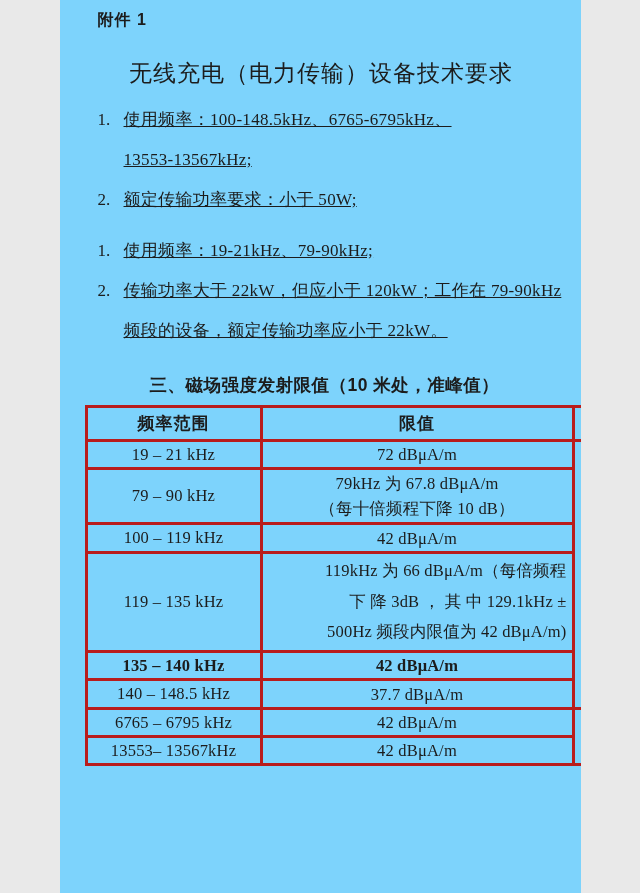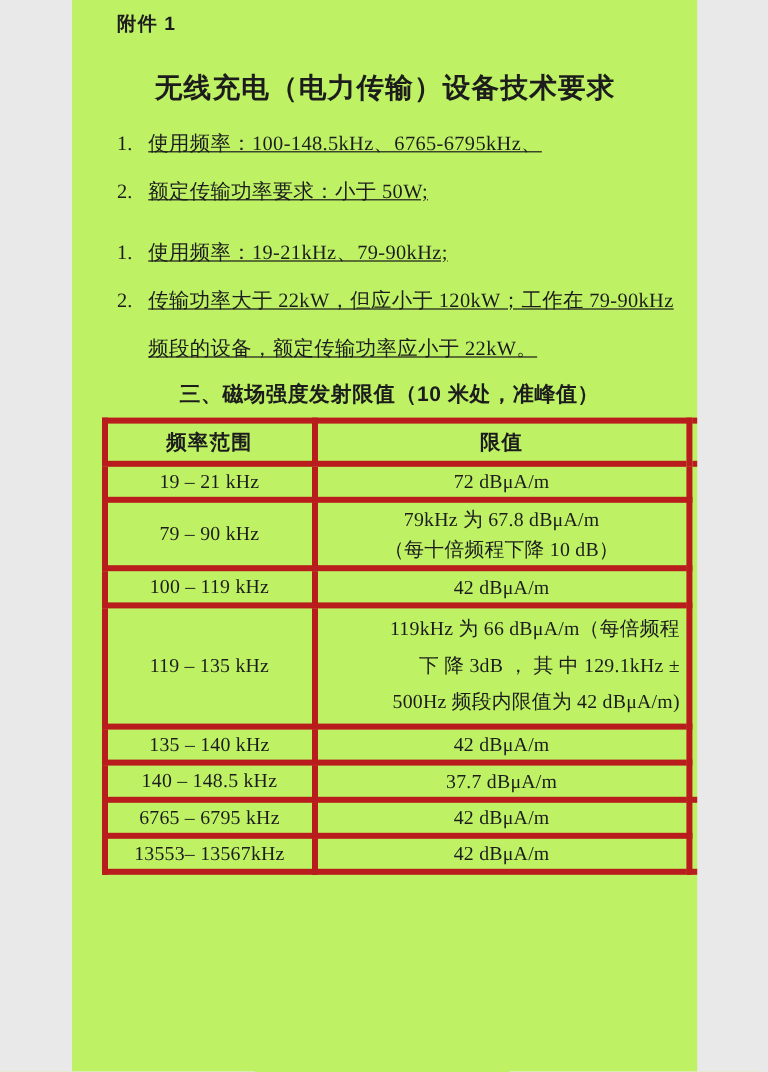--- a/index.html
+++ b/index.html
@@ -5,52 +5,52 @@
   html, body {
     margin: 0;
     padding: 0;
     background: #e9e9e9;
   }
   .page {
     position: relative;
     width: 521px;
     height: 893px;
     margin: 0 auto;
-    background: #bef264;
+    background: #7dd3fc;
     box-sizing: border-box;
     padding: 10px 23px 0 25px;
     color: #1c1c1c;
     overflow: hidden;
     font-family: "Liberation Serif", "DejaVu Serif", serif;
   }
   .attachment {
     margin-left: 13px;
     font-family: "Liberation Sans", "DejaVu Sans", sans-serif;
     font-size: 16px;
     font-weight: 600;
     letter-spacing: 1px;
   }
   .doc-title {
     margin: 27px 0 0 0;
     text-align: center;
     font-family: "Liberation Sans", "DejaVu Sans", sans-serif;
     font-size: 23px;
-    font-weight: bold;
+    font-weight: normal;
     letter-spacing: 1px;
   }
   .sec-heading {
     margin: 0 0 0 65px;
     font-family: "Liberation Sans", "DejaVu Sans", sans-serif;
     font-size: 17.5px;
     font-weight: bold;
     letter-spacing: 0.5px;
   }
   .sec-heading.h1 { margin-top: 40px; }
   .sec-heading.h2 { margin-top: 26px; }
-  .sec-heading.h3 { margin-top: 5px; }
+  .sec-heading.h3 { margin-top: 22px; }
   .list {
     margin: 11px 0 0 13px;
   }
   .item {
     display: flex;
     align-items: flex-start;
   }
   .item .num {
     flex: 0 0 26px;
     font-size: 17px;
@@ -70,40 +70,40 @@
     margin-top: 8px;
     border-collapse: collapse;
     table-layout: fixed;
     width: 592px;
     border: 2px solid #3c3c3c;
   }
   table.limits col.c1 { width: 175px; }
   table.limits col.c2 { width: 312px; }
   table.limits col.c3 { width: 105px; }
   table.limits th, table.limits td {
-    border: 5px solid #b91c1c;
+    border: 3px solid #b91c1c;
     text-align: center;
     vertical-align: middle;
     padding: 0;
     font-size: 16.5px;
     letter-spacing: 0.2px;
   }
   table.limits th {
     height: 31px;
     font-family: "Liberation Sans", "DejaVu Sans", sans-serif;
     font-size: 17px;
     font-weight: bold;
     border-bottom-width: 2px;
     letter-spacing: 1px;
   }
   tr.r1 td { height: 24px; }
   tr.r2 td { height: 52px; }
   tr.r3 td { height: 26px; }
   tr.r4 td { height: 96px; }
-  tr.r5 td { height: 25px; }
+  tr.r5 td { height: 25px; font-weight: bold; }
   tr.r6 td { height: 26px; }
   tr.r7 td { height: 25px; }
   tr.r8 td { height: 23px; }
   tr.group-start td { border-top-width: 2px; }
   td.limit .cl { line-height: 25px; }
   td.limit.justified {
     text-align: right;
     padding: 0 5px 0 6px;
   }
   td.limit.justified .cl { line-height: 30.5px; white-space: nowrap; }
@@ -116,20 +116,21 @@
 
   <div class="attachment">附件 1</div>
 
   <div class="doc-title">无线充电（电力传输）设备技术要求</div>
 
   <div class="list">
     <div class="item">
       <span class="num">1.</span>
       <span class="body">
         <div class="ln">使用频率：100-148.5kHz、6765-6795kHz、</div>
+        <div class="ln">13553-13567kHz;</div>
       </span>
     </div>
     <div class="item">
       <span class="num">2.</span>
       <span class="body">
         <div class="ln">额定传输功率要求：小于 50W;</div>
       </span>
     </div>
   </div>
 

